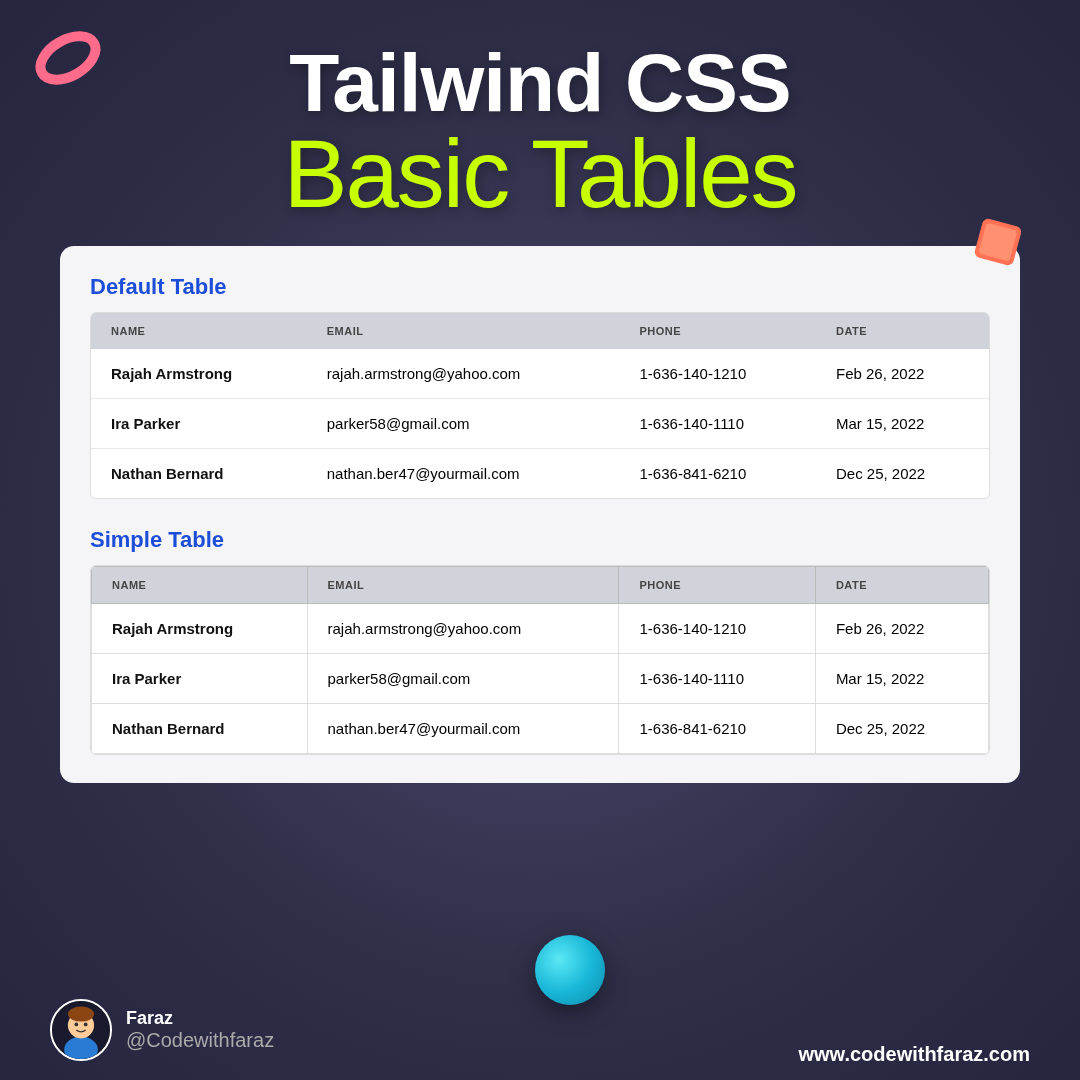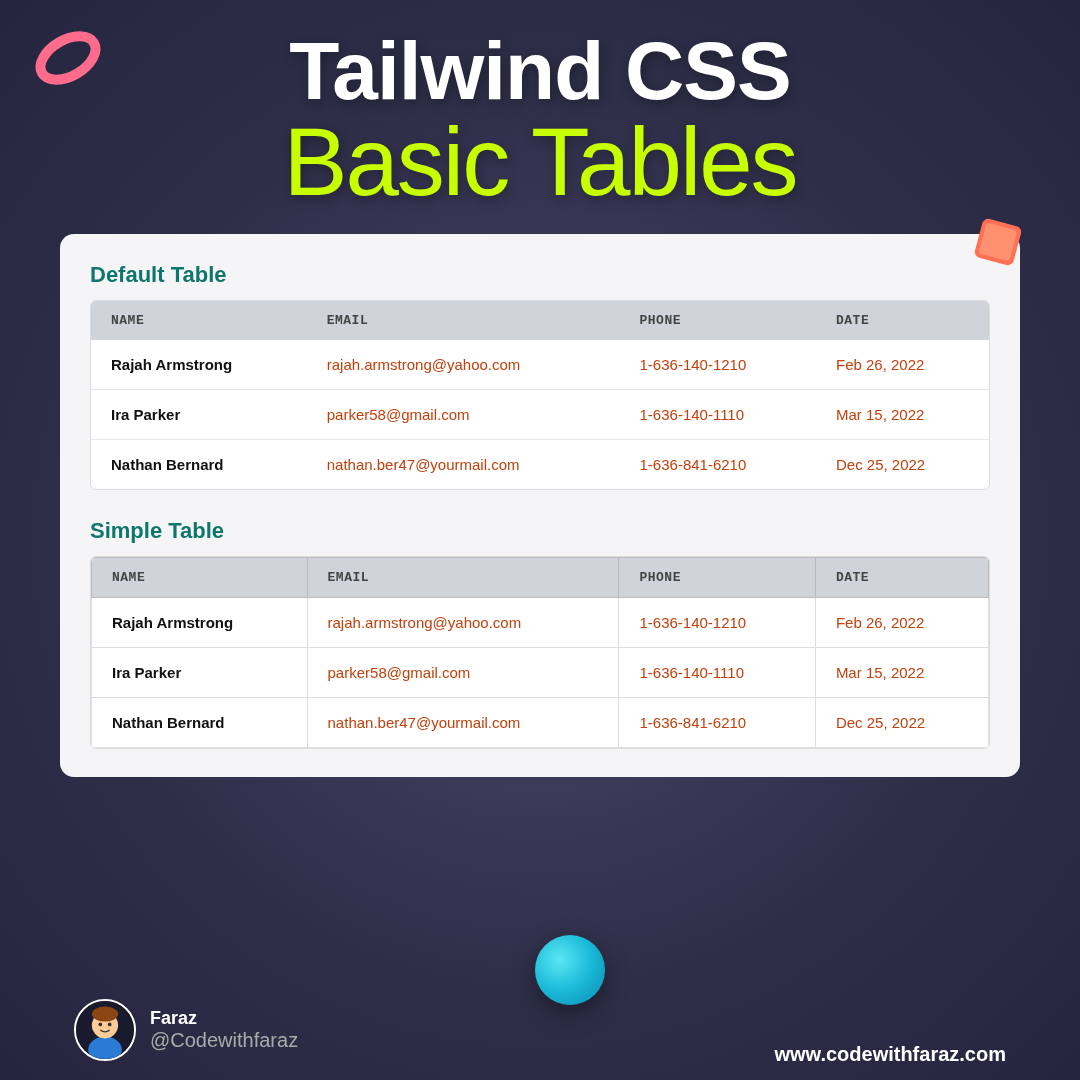--- a/index.html
+++ b/index.html
@@ -30,21 +30,21 @@
       width: 70px;
       height: 70px;
       border-radius: 50%;
       background: radial-gradient(circle at 35% 35%, #5ae8f5, #1ab8d8 50%, #0a8aaa);
       box-shadow: 0 8px 24px rgba(0,0,0,0.4);
     }
 
     
     .header-section {
       text-align: center;
-      padding-top: 28px;
+      padding-top: 40px;
       margin-bottom: 24px;
     }
 
     .title-tailwind {
       font-size: 82px;
       font-weight: 900;
       color: #ffffff;
       letter-spacing: -1px;
       line-height: 1.05;
       text-shadow: 2px 4px 12px rgba(0,0,0,0.3);
@@ -65,21 +65,21 @@
       border-radius: 14px;
       width: 960px;
       padding: 28px 30px 28px 30px;
       margin-bottom: 0;
     }
 
     
     .section-title {
       font-size: 22px;
       font-weight: 700;
-      color: #0f766e;
+      color: #1d4ed8;
       margin-bottom: 12px;
     }
 
     
     .table-wrapper {
       width: 100%;
       border-radius: 6px;
       overflow: hidden;
       border: 1px solid #ddd;
       margin-bottom: 28px;
@@ -96,39 +96,38 @@
       font-size: 15px;
     }
 
     thead tr {
       background: #d0d4da;
     }
 
     thead th {
       text-align: left;
       padding: 12px 20px;
-      font-size: 13px;
+      font-size: 11px;
       font-weight: 700;
       color: #444;
       letter-spacing: 0.5px;
       text-transform: uppercase;
-      font-family: Liberation Mono, monospace;
     }
 
     tbody tr {
       border-bottom: 1px solid #e8e8e8;
     }
 
     tbody tr:last-child {
       border-bottom: none;
     }
 
     tbody td {
       padding: 16px 20px;
-      color: #c2410c;
+      color: #000000;
       font-size: 15px;
     }
 
     tbody td:first-child {
       font-weight: 700;
       color: #111;
     }
 
     
     .simple-table table {
@@ -146,21 +145,21 @@
     
     .footer {
       position: absolute;
       bottom: 0;
       left: 0;
       right: 0;
       height: 100px;
       display: flex;
       align-items: center;
       justify-content: space-between;
-      padding: 0 74px;
+      padding: 0 50px;
     }
 
     .footer-author {
       display: flex;
       align-items: center;
       gap: 14px;
     }
 
     .avatar {
       width: 62px;

